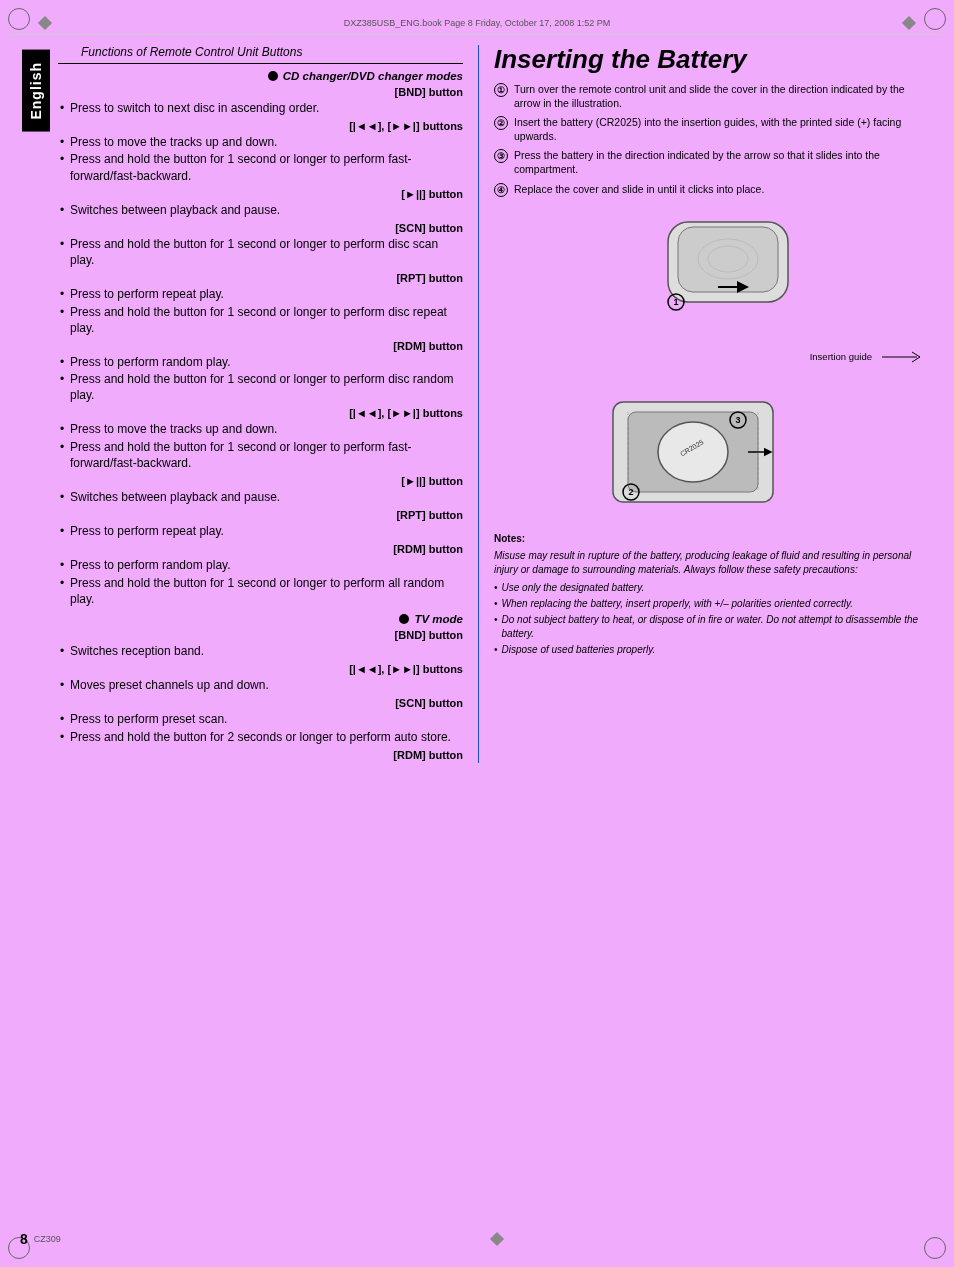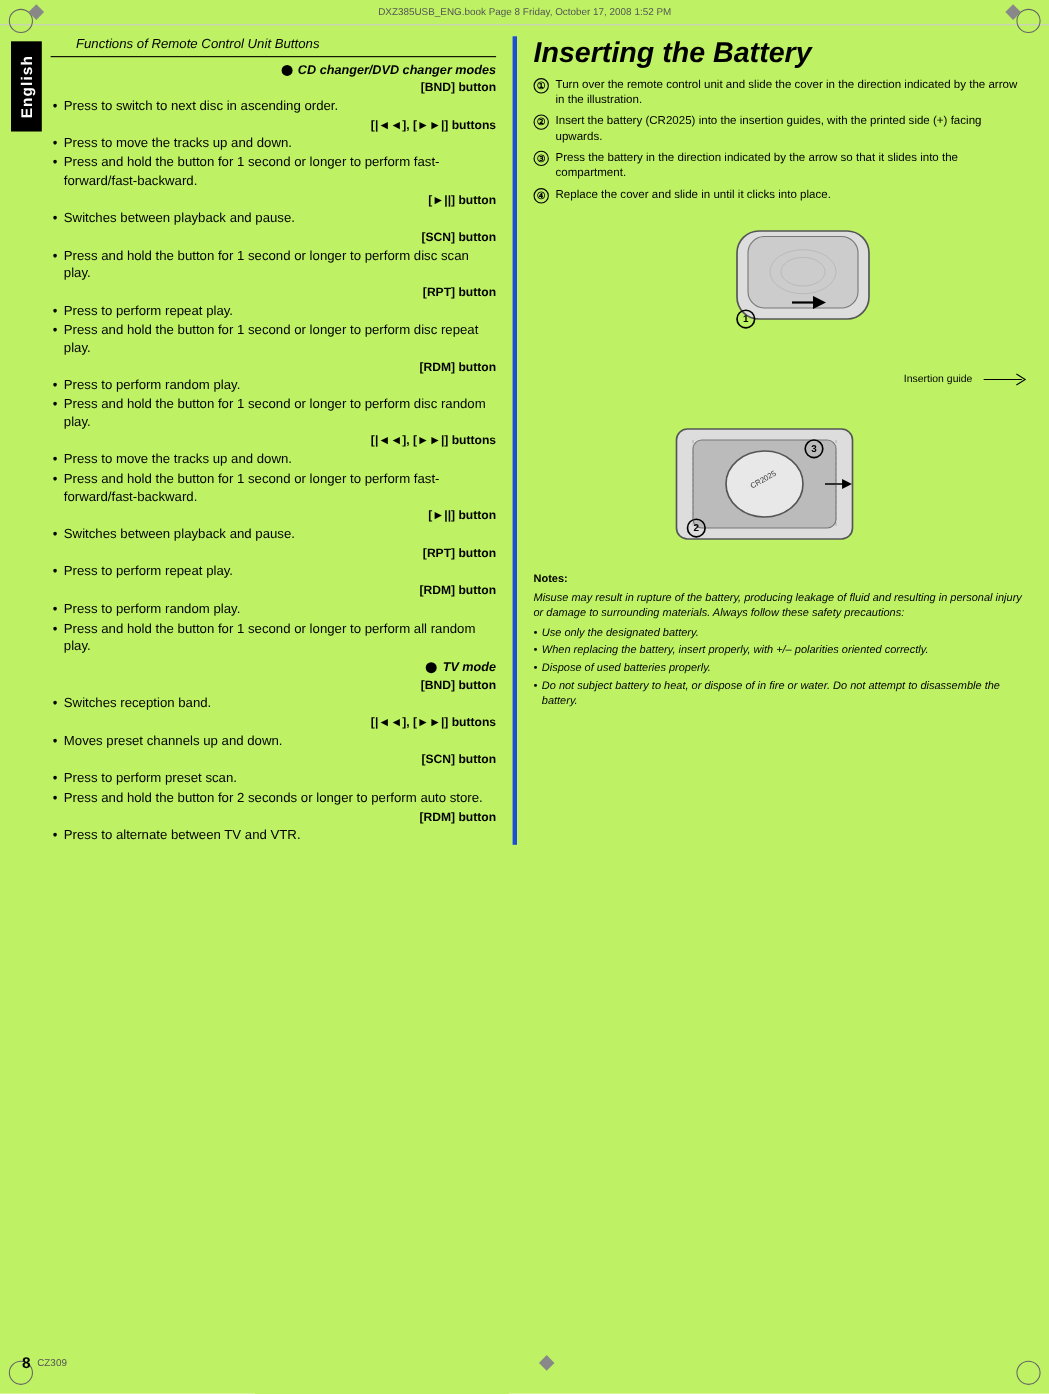--- a/index.html
+++ b/index.html
@@ -9,22 +9,22 @@
       background: #fff;
       font-family: Arial, Helvetica, sans-serif;
       font-size: 11px;
       color: #000;
       position: relative;
     }
 
     .page-container {
       width: 954px;
       min-height: 1267px;
-      background: #bef264;
-      padding: 0;
+      background: #f0abfc;
+      padding: 12px;
       position: relative;
     }
 
     
     .header-bar {
       display: flex;
       align-items: center;
       padding: 6px 20px;
       border-bottom: 1px solid #ccc;
       font-size: 9px;
@@ -73,21 +73,21 @@
     .left-column {
       width: 420px;
       flex-shrink: 0;
       padding-right: 15px;
     }
 
     
     .right-column {
       flex: 1;
       padding-left: 15px;
-      border-left: 4px solid #1d4ed8;
+      border-left: 1px solid #1d4ed8;
     }
 
     .section-title {
       font-style: italic;
       font-weight: normal;
       font-size: 12px;
       margin-bottom: 4px;
       margin-left: 23px;
     }
 
@@ -330,21 +330,20 @@
       <div class="bullet-item">Switches reception band.</div>
 
       <div class="bold-label">[|◄◄], [►►|] buttons</div>
       <div class="bullet-item">Moves preset channels up and down.</div>
 
       <div class="bold-label">[SCN] button</div>
       <div class="bullet-item">Press to perform preset scan.</div>
       <div class="bullet-item">Press and hold the button for 2 seconds or longer to perform auto store.</div>
 
       <div class="bold-label">[RDM] button</div>
-      <div class="bullet-item">Press to alternate between TV and VTR.</div>
 
     </div>
 
     <div class="right-column">
 
       <div class="inserting-title">Inserting the Battery</div>
 
       <div class="numbered-item">
         <span class="num-circle">①</span>
         <span>Turn over the remote control unit and slide the cover in the direction indicated by the arrow in the illustration.</span>
@@ -419,22 +418,22 @@
           <line x1="165" y1="30" x2="165" y2="110" stroke="#888" stroke-width="0.5" stroke-dasharray="3,2"></line>
         </svg>
 
       </div>
 
       <div class="notes-section">
         <div class="notes-title">Notes:</div>
         <div class="notes-italic">Misuse may result in rupture of the battery, producing leakage of fluid and resulting in personal injury or damage to surrounding materials. Always follow these safety precautions:</div>
         <div class="notes-bullet">Use only the designated battery.</div>
         <div class="notes-bullet">When replacing the battery, insert properly, with +/– polarities oriented correctly.</div>
+        <div class="notes-bullet">Do not subject battery to heat, or dispose of in fire or water. Do not attempt to disassemble the battery.</div>
         <div class="notes-bullet">Dispose of used batteries properly.</div>
-        <div class="notes-bullet">Do not subject battery to heat, or dispose of in fire or water. Do not attempt to disassemble the battery.</div>
       </div>
 
     </div>
   </div>
 
   <div class="footer">
     <span class="footer-page">8</span>
     <span class="footer-code">CZ309</span>
     <div class="footer-diamond"></div>
   </div>

